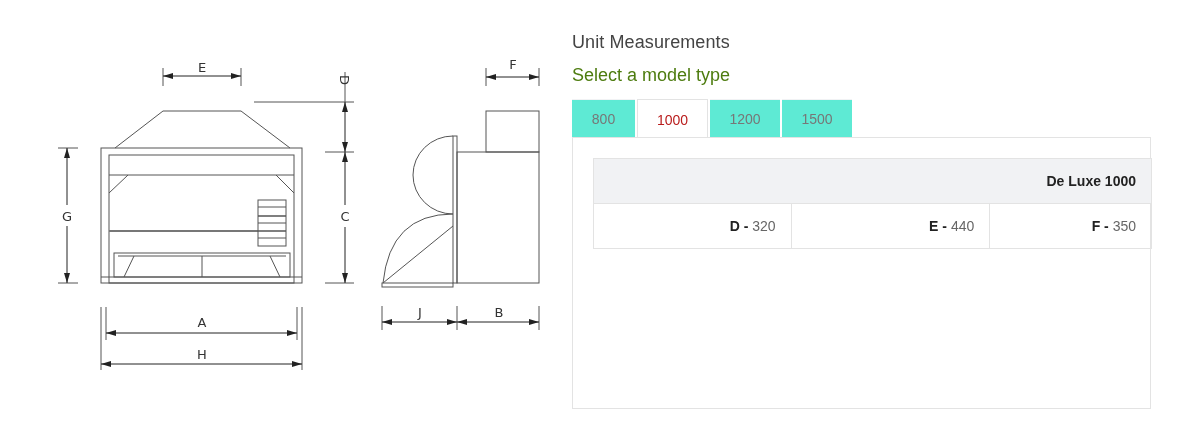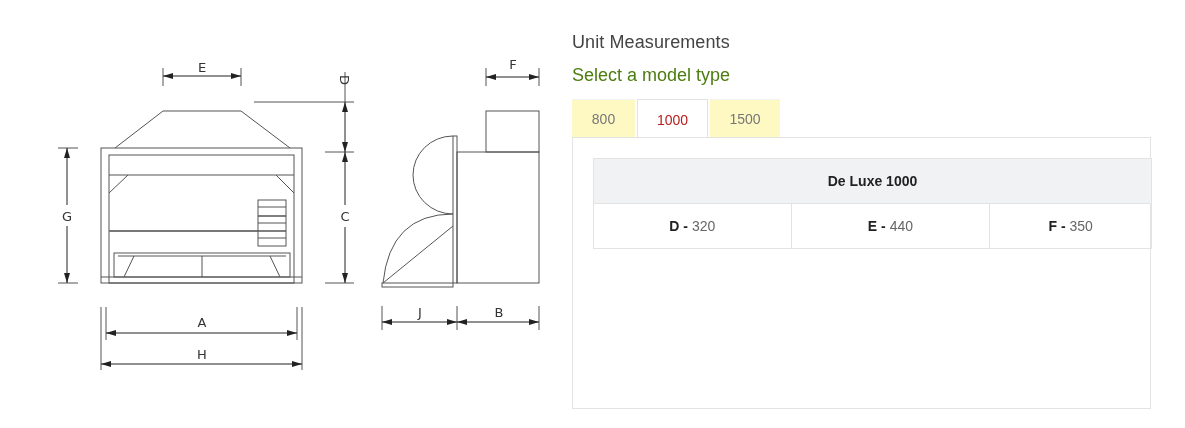--- a/index.html
+++ b/index.html
@@ -5,26 +5,26 @@
   html, body { margin: 0; padding: 0; background: #ffffff; }
   body { width: 1185px; height: 428px; position: relative; overflow: hidden; font-family: "Liberation Sans", sans-serif; color: #333; }
   .drawing { position: absolute; left: 0; top: 0; width: 560px; height: 428px; }
   .drawing svg { width: 560px; height: 428px; }
   .dim-label { font-family: "DejaVu Sans", sans-serif; font-size: 13px; fill: #333; }
 
   .title { position: absolute; left: 572px; top: 32px; font-size: 18px; color: #444; font-weight: normal; margin: 0; letter-spacing: 0.1px; }
   .subtitle { position: absolute; left: 572px; top: 65px; font-size: 18px; color: #4d7c0f; }
 
   .tabs { position: absolute; left: 572px; top: 99px; height: 38px; display: flex; }
-  .tab { box-sizing: border-box; height: 38px; background: #fef9c3; color: #777; font-size: 14px; display: flex; align-items: center; justify-content: center; margin-right: 2px; cursor: pointer; border-top: 1px solid #f1f2f4; }
+  .tab { box-sizing: border-box; height: 38px; background: #5eead4; color: #777; font-size: 14px; display: flex; align-items: center; justify-content: center; margin-right: 2px; cursor: pointer; border-top: 1px solid #f1f2f4; }
   .tab.active { background: #fff; color: #b91c1c; border: 1px solid #e3e3e3; border-bottom: 1px solid #fff; height: 39px; padding-top: 2px; }
 
   .panel { position: absolute; left: 572px; top: 137px; width: 579px; height: 272px; box-sizing: border-box; border: 1px solid #e3e3e3; background: #fff; }
   .table { position: absolute; left: 20px; top: 20px; width: 559px; border-collapse: collapse; font-size: 14px; }
-  .table td, .table th { box-sizing: border-box; border: 1px solid #e3e3e3; height: 45px; padding: 0 15px; text-align: center; vertical-align: middle; margin-left: 45px; }
+  .table td, .table th { box-sizing: border-box; border: 1px solid #e3e3e3; height: 45px; padding: 0 15px; text-align: right; vertical-align: middle; margin-left: 45px; }
   .table th { background: #f1f2f4; font-weight: bold; color: #222; }
   .table td { color: #666; }
   .table td b { color: #222; }
   .col1 { width: 198px; }
   .col2 { width: 199px; }
   .col3 { width: 162px; }
 </style>
 </head>
 <body>
 
@@ -113,20 +113,21 @@
     <text class="dim-label" x="499" y="317" text-anchor="middle">B</text>
   </svg>
 </div>
 
 <h2 class="title">Unit Measurements</h2>
 <div class="subtitle">Select a model type</div>
 
 <div class="tabs">
   <div class="tab" style="width:63px">800</div>
   <div class="tab active" style="width:71px">1000</div>
+  <div class="tab" style="width:70px">1200</div>
   <div class="tab" style="width:70px">1500</div>
 </div>
 
 <div class="panel">
   <table class="table">
     <tbody>
         <tr>
       <th colspan="3">De Luxe 1000</th>
     </tr>
     <tr>

